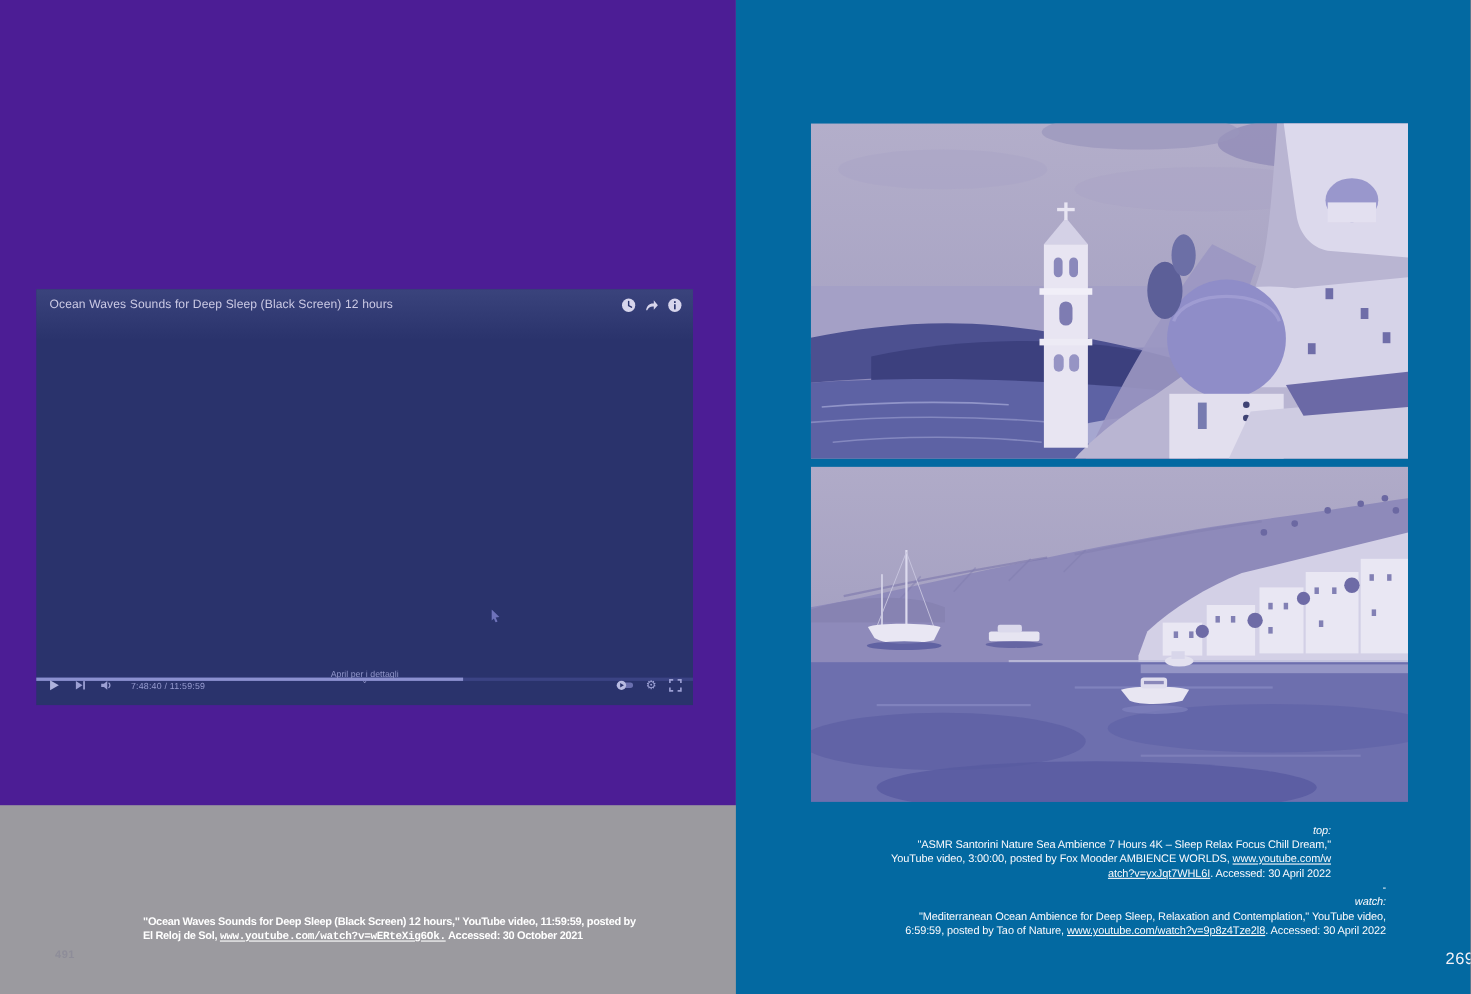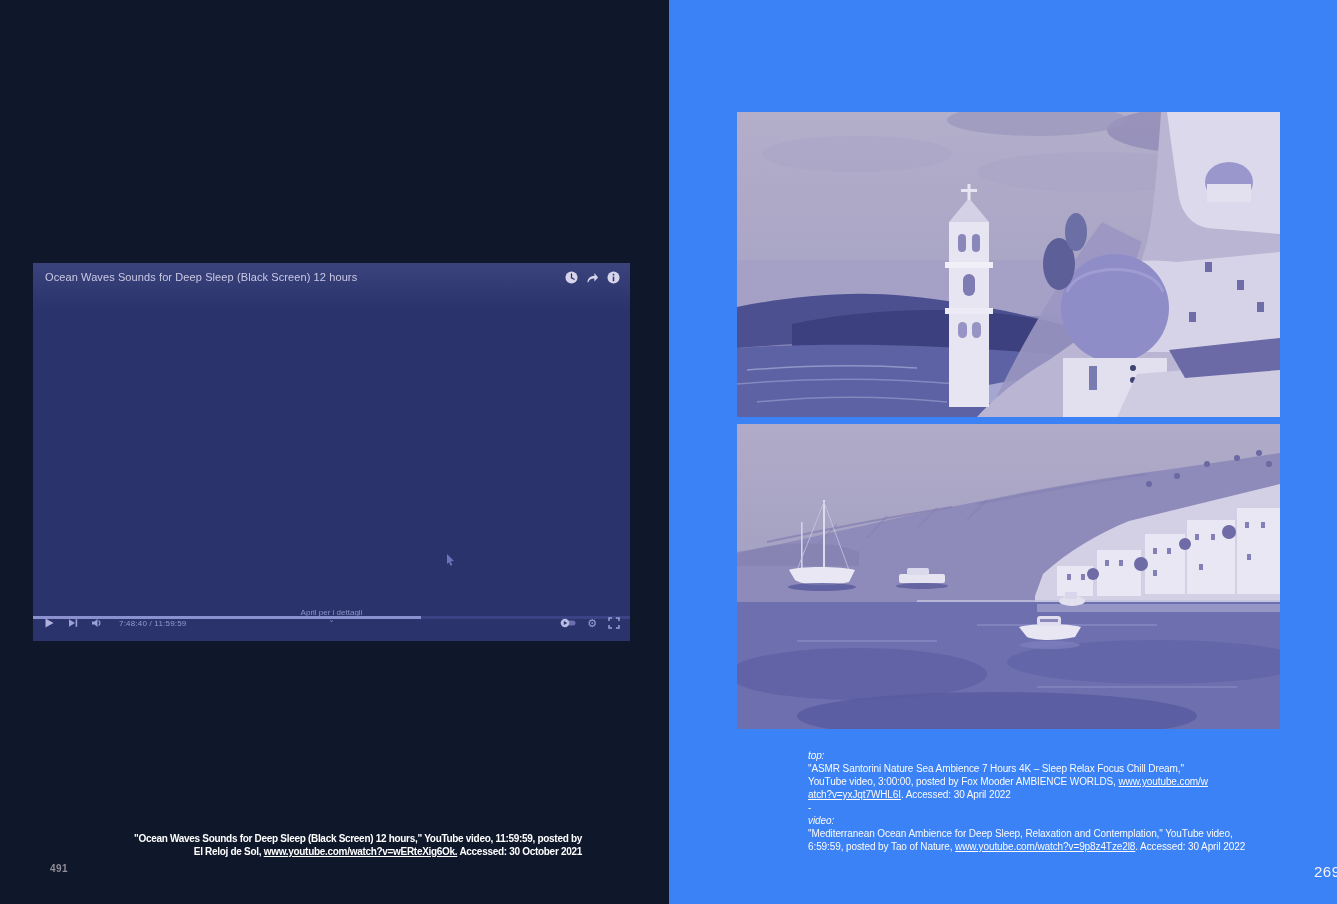--- a/index.html
+++ b/index.html
@@ -1,20 +1,20 @@
 <!DOCTYPE html>
 <html><head>
 <meta charset="utf-8">
 <style>
   * { margin:0; padding:0; box-sizing:border-box; }
   body { background:#555; font-family:"Liberation Sans", sans-serif; }
   .spread { position:relative; width:1337px; height:904px; overflow:hidden; background:#9b9a9f; }
 
   
-  .page-left { position:absolute; left:0; top:0; width:669px; height:904px; background:#0f172a;text-align:right; }
+  .page-left { position:absolute; left:0; top:0; width:669px; height:732px; background:#4c1d95; }
 
   .player { position:absolute; left:33px; top:263px; width:597px; height:378px; background:#2a336c; }
   .player-topgrad { position:absolute; left:0; top:0; width:100%; height:46px;
     background:linear-gradient(#3a437c, rgba(42,51,108,0)); }
   .player-title { position:absolute; left:12px; top:8px; font-size:11px; color:#cbc9e4; letter-spacing:0.1px; white-space:nowrap; }
   .player-top-icons { position:absolute; right:10px; top:8px; display:flex; gap:8px; align-items:center; }
   .pt-icon { width:13px; height:13px; display:block; }
 
   .mouse-cursor { position:absolute; left:413px; top:291px; width:9px; height:12px; opacity:0.85; }
 
@@ -28,25 +28,25 @@
   .time-display { font-size:8px; color:#979cd0; margin-left:4px; letter-spacing:0.2px; }
   .pc-center { position:absolute; left:50%; transform:translateX(-50%); top:0; height:22px;
     display:flex; flex-direction:column; align-items:center; justify-content:center; line-height:1; }
   .scroll-hint { font-size:8px; color:#8f94c8; }
   .chev-down { font-size:7px; color:#8f94c8; margin-top:-1px; }
   .pc-right { margin-left:auto; display:flex; align-items:center; gap:11px; }
   .gear-glyph { font-size:11px; color:#9ca0d4; line-height:1; }
 
   .caption-left { position:absolute; left:130px; top:832px; width:452px;
     font-size:10px; font-weight:700; letter-spacing:-0.3px; line-height:13px; color:#ffffff; }
-  .caption-left .cap-url { text-decoration:underline; word-break:break-all; }
+  .caption-left .cap-url { text-decoration:underline; word-break:break-all;font-family:Liberation Mono, monospace; }
   .pageno-left { position:absolute; left:50px; top:863px; font-size:10px; font-weight:700; color:#8e8d99; letter-spacing:0.5px; }
 
   
-  .page-right { position:absolute; left:669px; top:0; width:668px; height:904px; background:#3b82f6; }
+  .page-right { position:absolute; left:669px; top:0; width:668px; height:904px; background:#0369a1;text-align:right; }
   .figure { position:absolute; left:68px; width:543px; height:305px; overflow:hidden; }
   .figure.top { top:112px; }
   .figure.bottom { top:424px; }
   .figure svg { display:block; width:543px; height:305px; }
 
   .captions-right { position:absolute; left:139px; top:749px; color:#fbfafd;
     font-size:10px; letter-spacing:-0.1px; line-height:13px; }
   .cap-block-top { width:402px; }
   .cap-block-bottom { width:452px; }
   .cap-label { font-style:italic; }
@@ -271,20 +271,20 @@
       </svg>
     </div>
 
     <div class="captions-right">
       <div class="cap-block-top">
         <span class="cap-label">top:</span><br>
         <span>"ASMR Santorini Nature Sea Ambience 7 Hours 4K – Sleep Relax Focus Chill Dream," YouTube video, 3:00:00, posted by Fox Mooder AMBIENCE WORLDS, </span><span class="cap-url">www.youtube.com/watch?v=yxJqt7WHL6I</span><span>. Accessed: 30 April 2022</span>
       </div>
       <div class="cap-divider">-</div>
       <div class="cap-block-bottom">
-        <span class="cap-label">video:</span><br>
+        <span class="cap-label">watch:</span><br>
         <span>"Mediterranean Ocean Ambience for Deep Sleep, Relaxation and Contemplation," YouTube video, 6:59:59, posted by Tao of Nature, </span><span class="cap-url">www.youtube.com/watch?v=9p8z4Tze2l8</span><span>. Accessed: 30 April 2022</span>
       </div>
     </div>
 
     <span class="pageno-right">269</span>
   </section>
 </div>
 
 </body></html>

